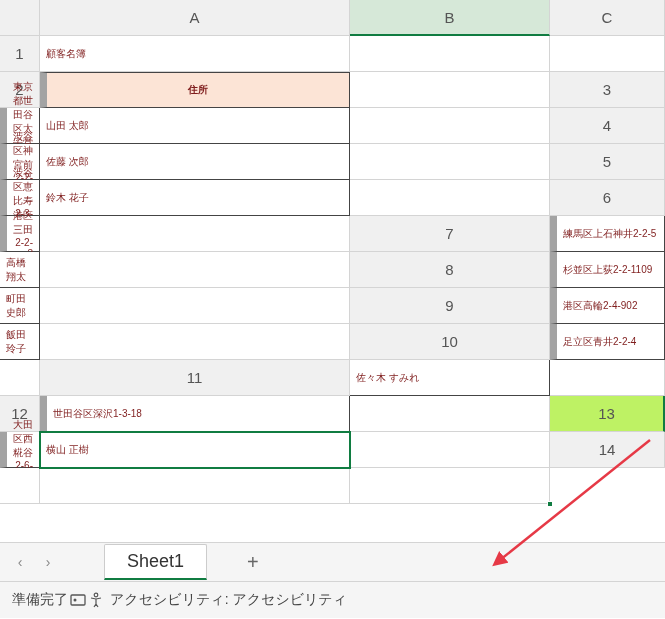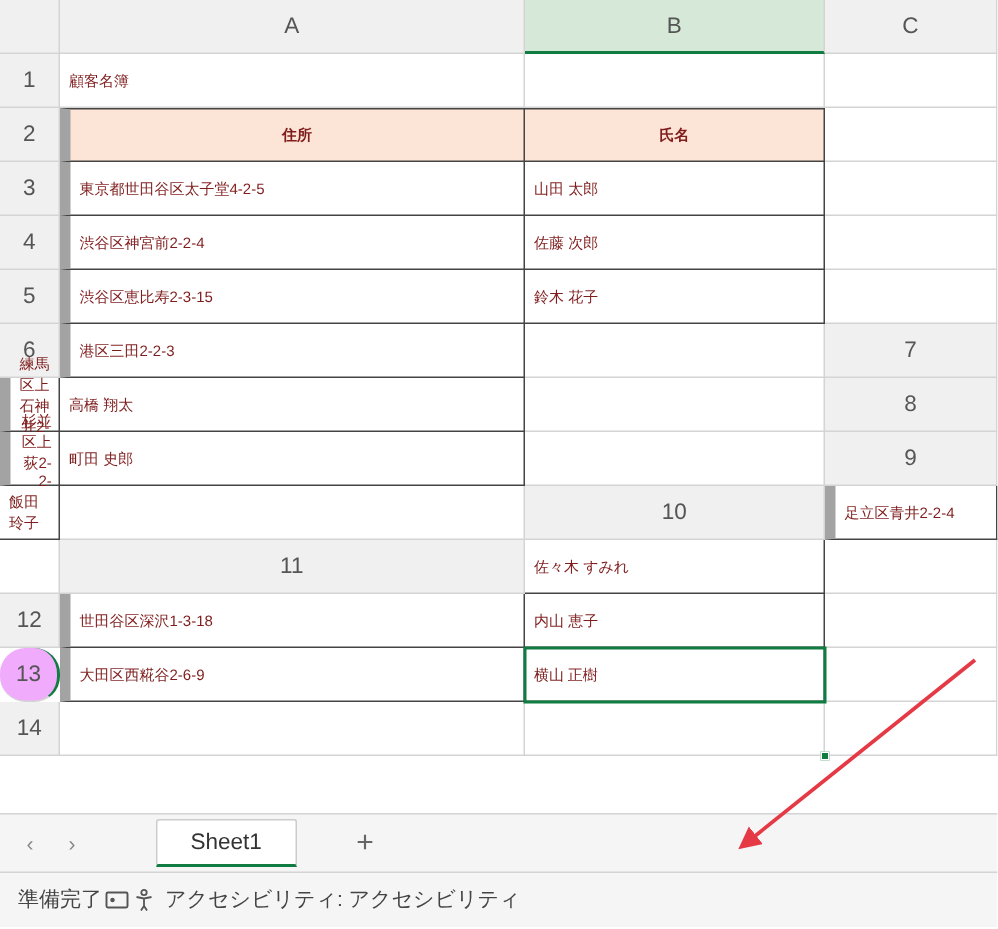--- a/index.html
+++ b/index.html
@@ -40,23 +40,22 @@
       background: #f0f0f0;
       border-right: 1px solid #d4d4d4;
       border-bottom: 1px solid #d4d4d4;
       display: flex;
       align-items: center;
       justify-content: center;
       color: #555;
       font-size: 15px;
     }
     .row-header.sel {
-      background: #f0abfc;
+      background: #bef264;
       border-right: 2px solid #107c41;
-      border-radius: 17px;
     }
     .cell {
       border-right: 1px solid #d4d4d4;
       border-bottom: 1px solid #d4d4d4;
       display: flex;
       align-items: center;
       padding: 0 6px;
       font-size: 10px;
       color: #7f1d1d;
       background: #fff;
@@ -69,21 +68,20 @@
     .cell.bleft { border-left: 7px solid #a3a3a3; text-align: right; }
     .cell.th {
       background: #fce4d6;
       font-weight: bold;
       justify-content: center;
     }
     .cell.active {
       outline: 2px solid #107c41;
       outline-offset: -1px;
       z-index: 2;
-      font-family: Liberation Serif, serif;
     }
     .fill-handle {
       position: absolute;
       width: 6px; height: 6px;
       background: #107c41;
       border: 1px solid #fff;
       z-index: 3;
     }
     .arrow {
       position: absolute;
@@ -111,21 +109,21 @@
       font-size: 14px;
       margin-right: 4px;
       cursor: default;
     }
     .sheet-tab {
       background: #fff;
       border: 1px solid #ccc;
       border-bottom: 2px solid #107c41;
       padding: 6px 22px;
       margin-left: 40px;
-      font-size: 15px;
+      font-size: 18px;
       color: #333;
       border-radius: 2px 2px 0 0;
     }
     .add-tab {
       margin-left: 40px;
       font-size: 20px;
       color: #666;
       cursor: pointer;
     }
     .status-bar {
@@ -153,21 +151,20 @@
     <div class="corner"></div>
     <div class="col-header">A</div>
     <div class="col-header sel">B</div>
     <div class="col-header">C</div>
     <div class="row-header">1</div>
     <div class="cell">顧客名簿</div>
     <div class="cell"></div>
     <div class="cell"></div>
     <div class="row-header">2</div>
     <div class="cell th bordered btop bleft">住所</div>
-    <div class="cell th bordered btop">氏名</div>
     <div class="cell"></div>
     <div class="row-header">3</div>
     <div class="cell bordered bleft">東京都世田谷区太子堂4-2-5</div>
     <div class="cell bordered">山田 太郎</div>
     <div class="cell"></div>
     <div class="row-header">4</div>
     <div class="cell bordered bleft">渋谷区神宮前2-2-4</div>
     <div class="cell bordered">佐藤 次郎</div>
     <div class="cell"></div>
     <div class="row-header">5</div>
@@ -179,31 +176,31 @@
     <div class="cell"></div>
     <div class="row-header">7</div>
     <div class="cell bordered bleft">練馬区上石神井2-2-5</div>
     <div class="cell bordered">高橋 翔太</div>
     <div class="cell"></div>
     <div class="row-header">8</div>
     <div class="cell bordered bleft">杉並区上荻2-2-1109</div>
     <div class="cell bordered">町田 史郎</div>
     <div class="cell"></div>
     <div class="row-header">9</div>
+    <div class="cell bordered bleft">港区高輪2-4-902</div>
     <div class="cell bordered">飯田 玲子</div>
     <div class="cell"></div>
     <div class="row-header">10</div>
     <div class="cell bordered bleft">足立区青井2-2-4</div>
     <div class="cell"></div>
     <div class="row-header">11</div>
     <div class="cell bordered">佐々木 すみれ</div>
     <div class="cell"></div>
     <div class="row-header">12</div>
     <div class="cell bordered bleft">世田谷区深沢1-3-18</div>
-    <div class="cell bordered">内山 恵子</div>
     <div class="cell"></div>
     <div class="row-header sel">13</div>
     <div class="cell bordered bleft">大田区西糀谷2-6-9</div>
     <div class="cell bordered active">横山 正樹</div>
     <div class="cell"></div>
     <div class="row-header">14</div>
     <div class="cell"></div>
     <div class="cell"></div>
     <div class="cell"></div>
   </div>

